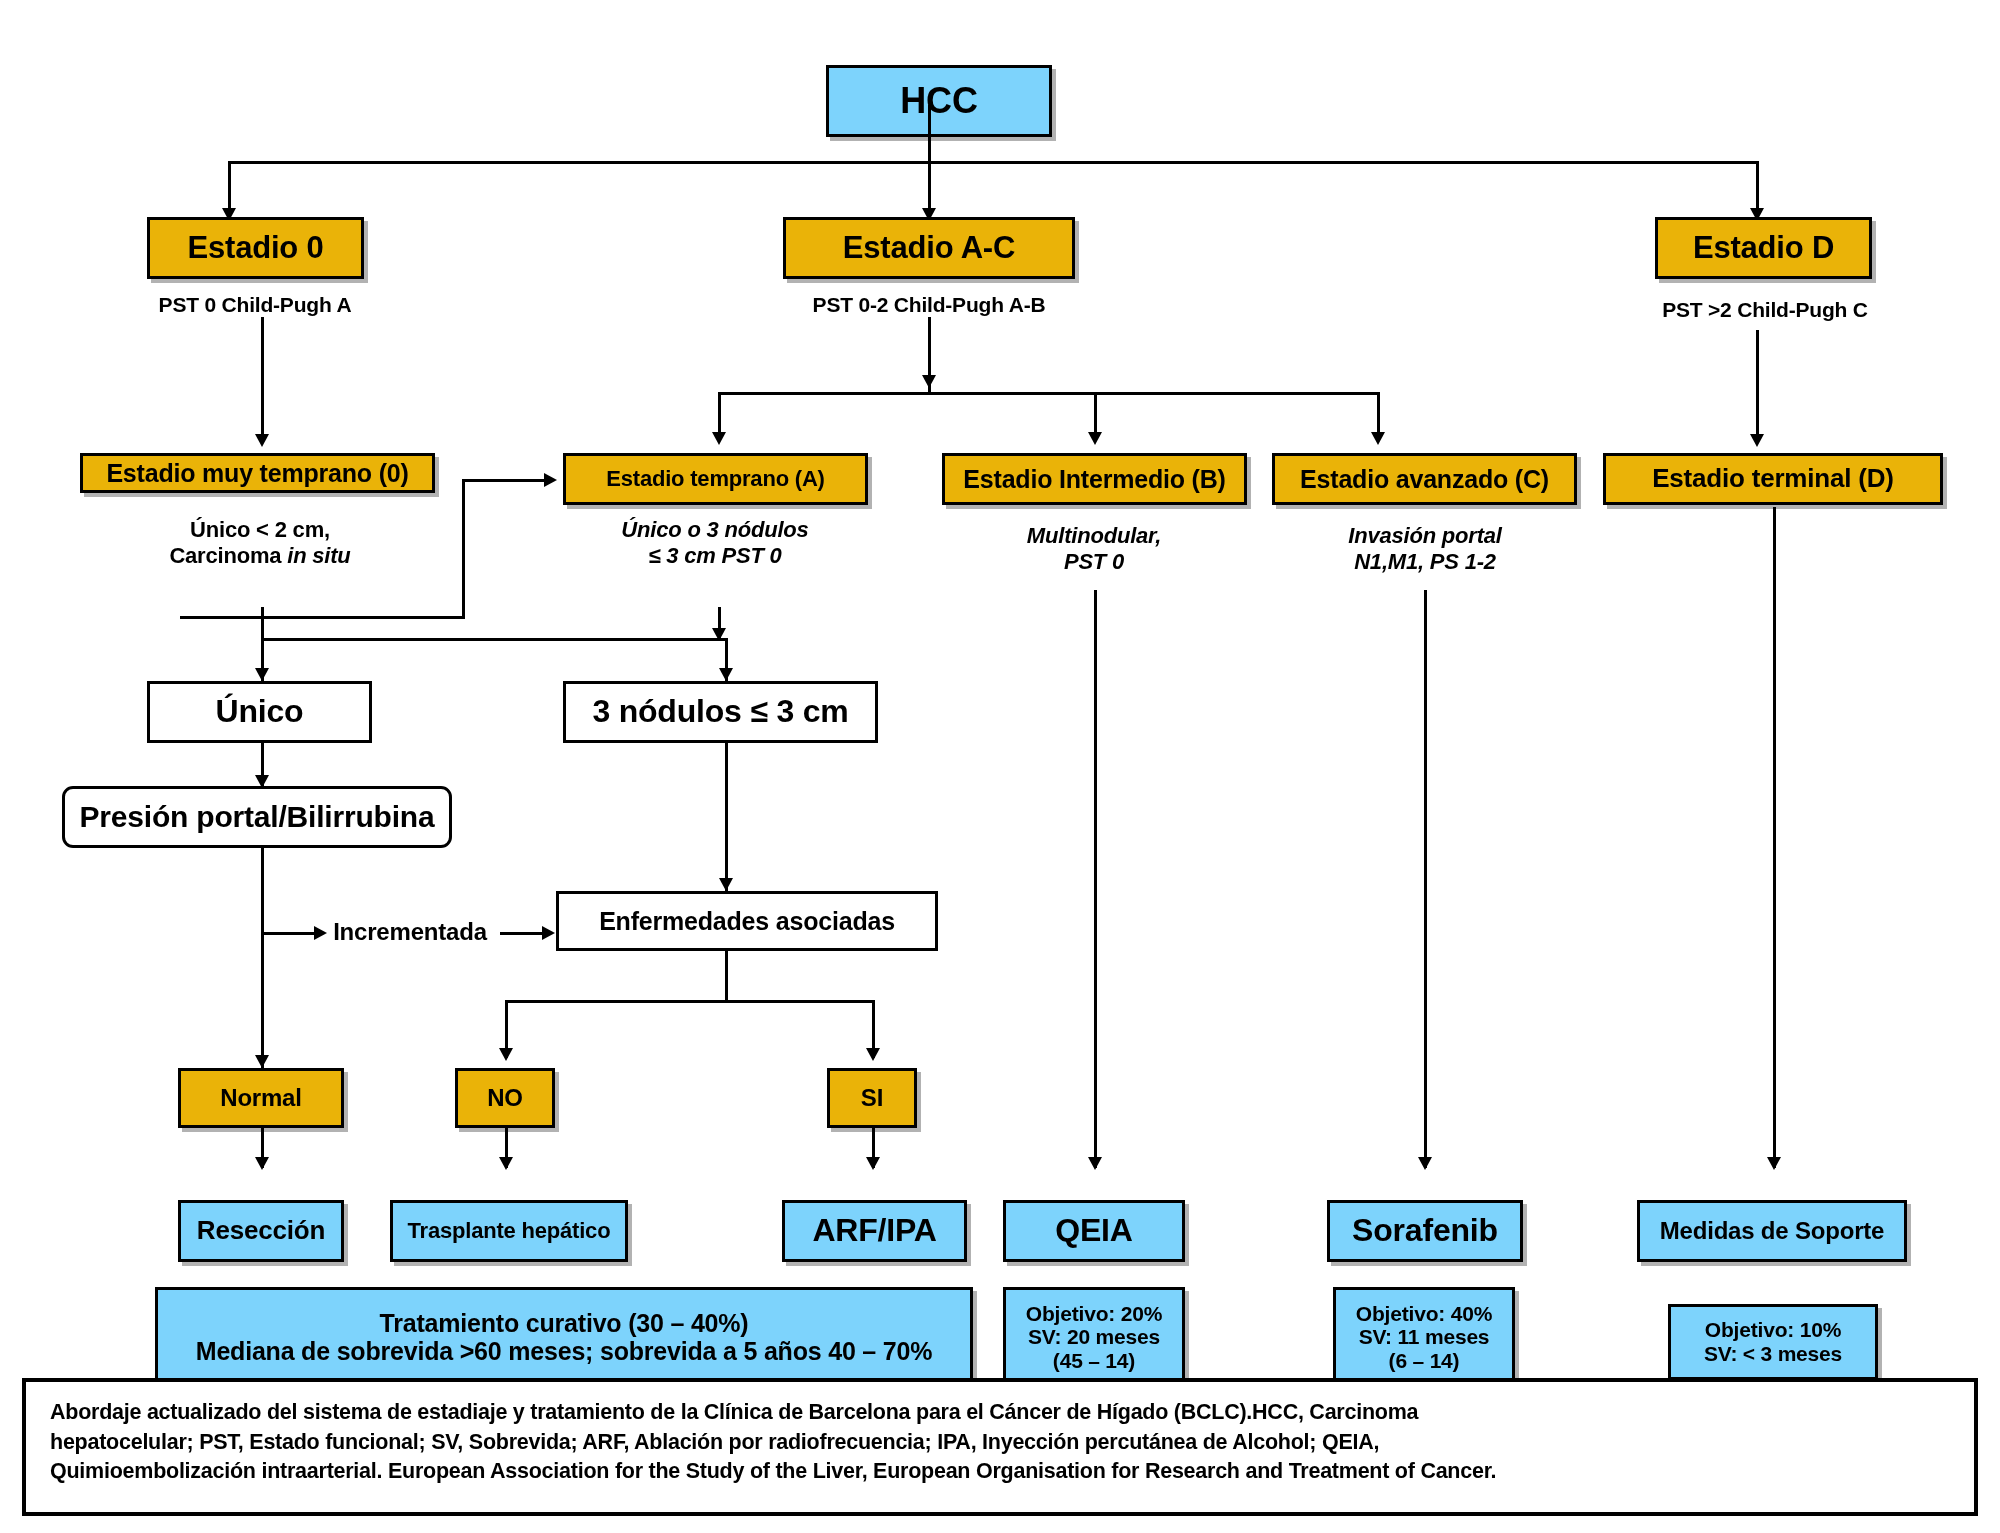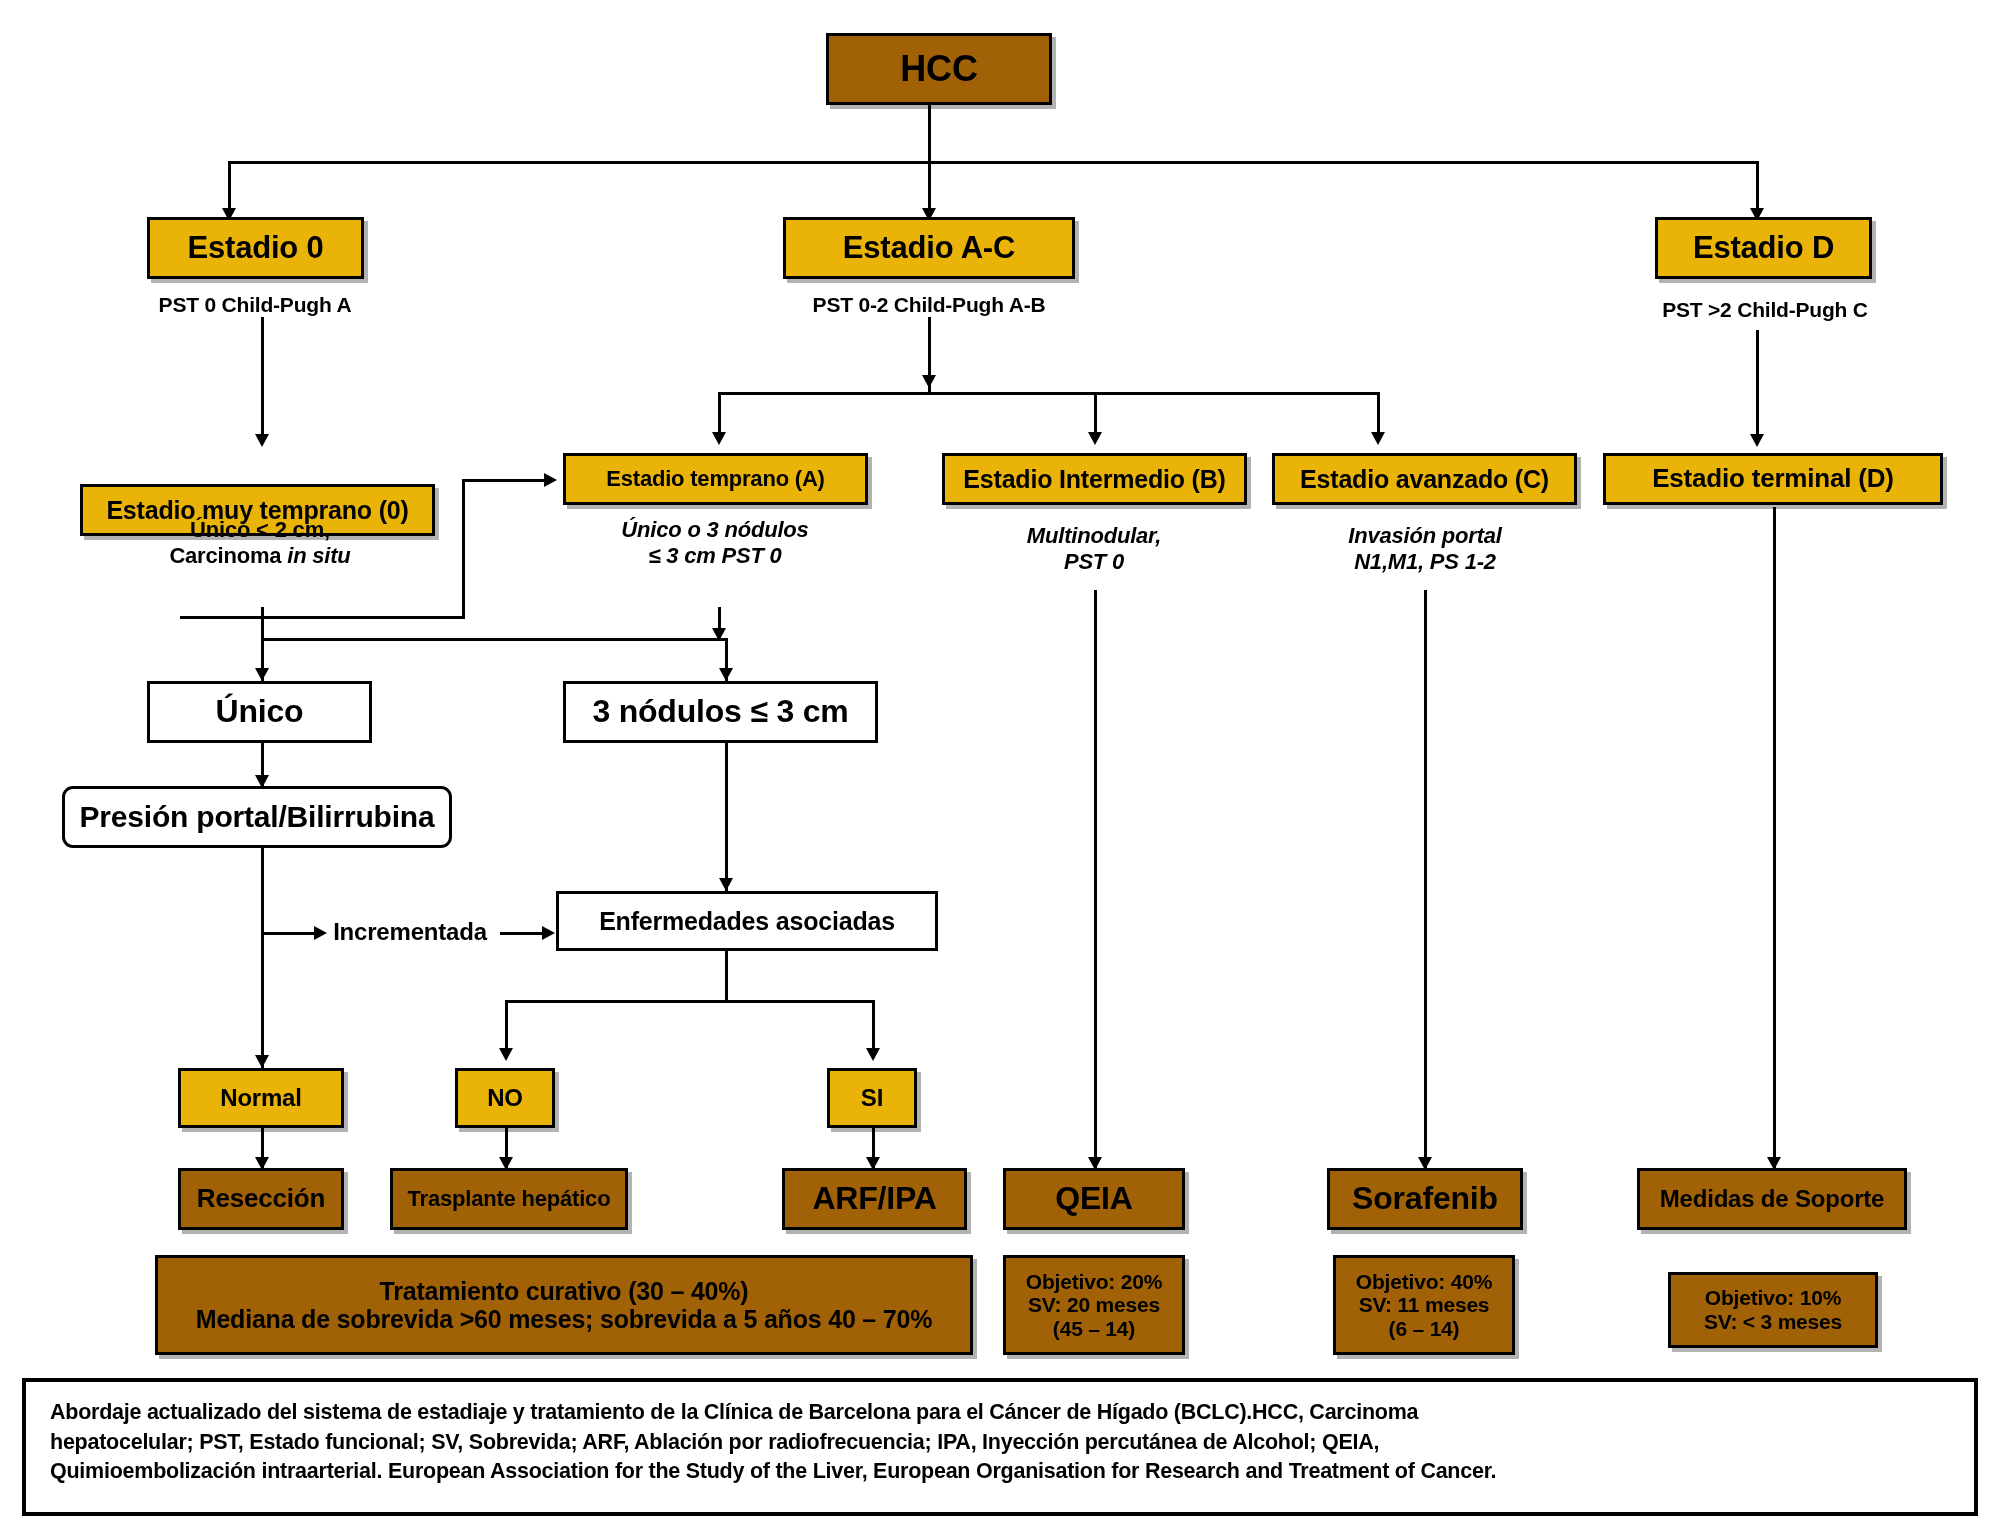--- a/index.html
+++ b/index.html
@@ -29,21 +29,21 @@
     border: 3px solid #000000;
     line-height: 1.12;
     font-weight: bold;
     letter-spacing: -0.2px;
   }
   .box.shadow {
     box-shadow: 4px 4px 0 rgba(0,0,0,0.30);
   }
   .fill-light { background: #eab308; }
   .fill-white { background: #ffffff; }
-  .fill-grey  { background: #a16207; }
+  .fill-grey  { background: #7dd3fc; margin-top: 32px; }
 
   
   .cap {
     position: absolute;
     text-align: center;
     line-height: 1.2;
     font-weight: bold;
     letter-spacing: -0.2px;
   }
   .cap.ital { font-style: italic; }
@@ -138,21 +138,21 @@
 
   <div class="ln vl" style="left:1377px; top:392px; height:48px;"></div>
   <div class="arrow-d" style="left:1371px; top:432px;"></div>
 
   <div class="ln vl" style="left:261px; top:317px; height:125px;"></div>
   <div class="arrow-d" style="left:255px; top:434px;"></div>
 
   <div class="ln vl" style="left:1756px; top:330px; height:112px;"></div>
   <div class="arrow-d" style="left:1750px; top:434px;"></div>
 
-  <div class="box shadow fill-light" style="left:80px; top:453px; width:355px; height:52px; font-size:25px;margin-top:31px;">
+  <div class="box shadow fill-light" style="left:80px; top:453px; width:355px; height:40px; font-size:25px;">
     <span>Estadio muy temprano (0)</span>
   </div>
   <div class="cap" style="left:95px; top:517px; width:330px; font-size:22px;">
     <div>Único &lt; 2 cm,</div>
     <div><span>Carcinoma </span><span class="it">in situ</span></div>
   </div>
 
   <div class="box shadow fill-light" style="left:563px; top:453px; width:305px; height:52px; font-size:22px;">
     <span>Estadio temprano (A)</span>
   </div>

